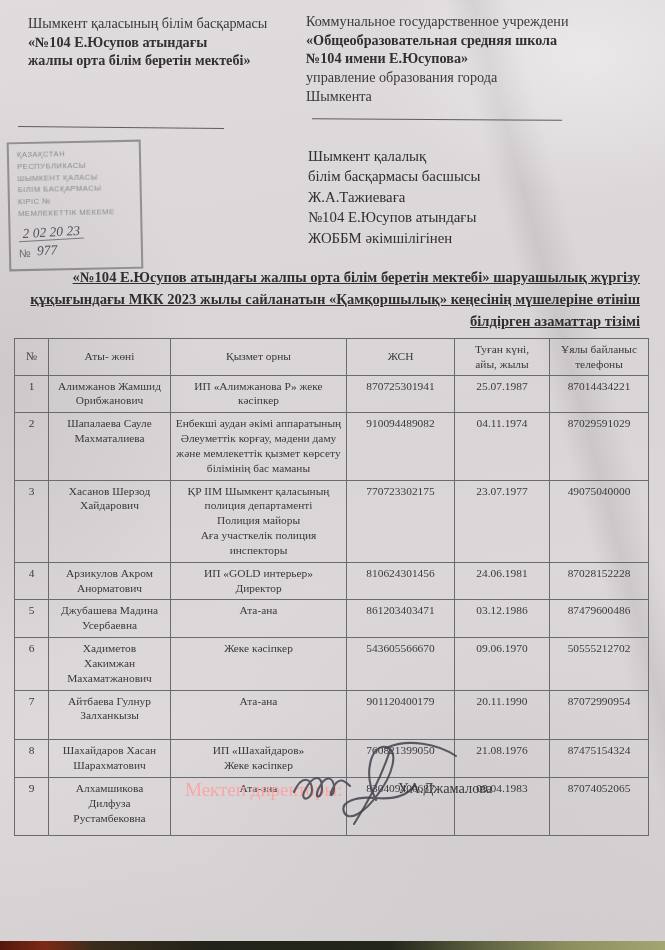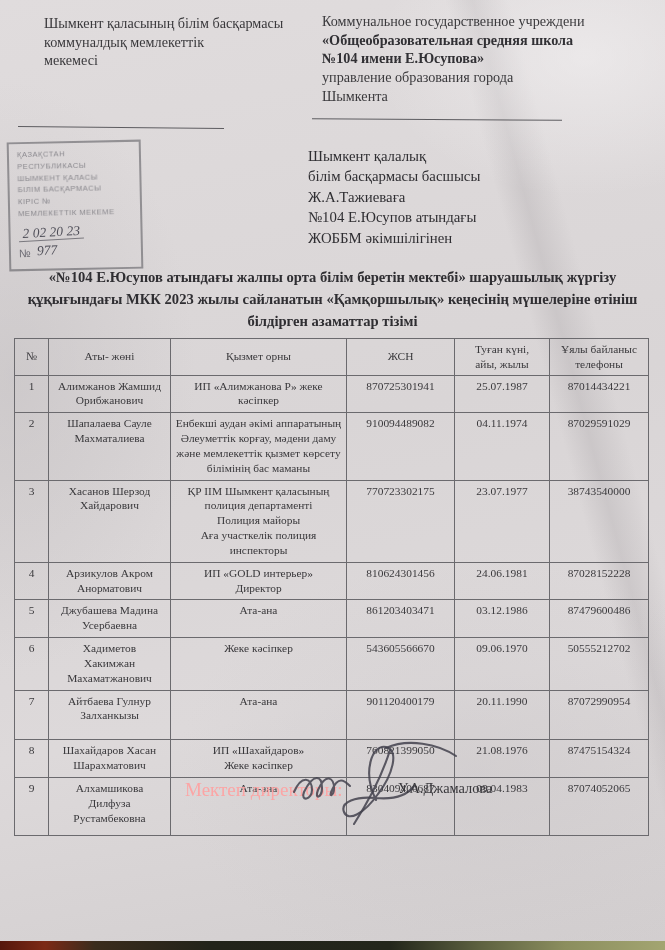--- a/index.html
+++ b/index.html
@@ -18,40 +18,40 @@
       linear-gradient(75deg, transparent 76%, rgba(168,163,166,0.30) 79%, transparent 83%),
       linear-gradient(170deg, #e0dcdd 0%, #d9d5d6 45%, #ddd9da 72%, #d2cecf 100%);
   }
   .desk-edge{
     position:absolute;left:0;bottom:0;width:665px;height:9px;
     background:linear-gradient(90deg,#55170c 0px,#7c2a16 45px,#3a2c1c 95px,#22231a 210px,#23261b 390px,#5d6140 480px,#8b8e5e 565px,#a3a571 665px);
   }
   .abs{position:absolute;}
   .prelines{white-space:pre-line;}
   .ink{color:#3a393c;}
-  .letterhead{font-size:14.2px;line-height:1.32;margin-left:16px;}
+  .letterhead{font-size:14.2px;line-height:1.32;}
   .lh-left{left:28px;top:14px;width:276px;}
   .lh-right{left:306px;top:12px;width:348px;}
   .bold{font-weight:bold;color:#313034;}
   .rule{border-top:1.6px solid #5d5c60;height:0;}
   .rule-left{left:18px;top:127px;width:206px;transform:rotate(0.6deg);}
   .rule-right{left:312px;top:119px;width:250px;transform:rotate(0.4deg);}
   .stamp{
     left:8px;top:141px;width:116px;height:118px;
     border:2px solid rgba(72,72,78,0.50);
     transform:rotate(-1.2deg);
     padding:5px 6px 2px 8px;
     font-family:"Liberation Sans", sans-serif;
   }
   .stamp-lines{color:rgba(82,82,90,0.60);filter:blur(0.45px);font-size:7.6px;line-height:1.55;letter-spacing:0.5px;text-transform:uppercase;}
   .stamp-hand{margin-top:4px;font-family:"Liberation Serif", serif;font-style:italic;color:rgba(48,48,60,0.82);font-size:13.5px;transform:rotate(-2deg);}
   .stamp-hand .u{border-bottom:1px solid rgba(60,60,70,0.6);padding:0 4px;}
   .stamp-no{display:flex;gap:6px;align-items:flex-end;margin-top:3px;font-size:11px;color:rgba(70,70,80,0.75);}
   .addressee{left:308px;top:146px;width:312px;font-weight:normal;font-size:14.8px;line-height:1.38;color:#2f2e32;}
-  .doc-title{left:25px;top:267px;width:615px;text-align:center;font-weight:bold;font-size:14.6px;line-height:1.5;color:#2f2e32;}
+  .doc-title{left:25px;top:267px;width:615px;text-align:right;font-weight:bold;font-size:14.6px;line-height:1.5;color:#2f2e32;text-decoration:underline;}
   table.doc-table{
     position:absolute;left:14px;top:338px;width:634px;
     border-collapse:collapse;table-layout:fixed;
     font-size:11.4px;color:#3a393c;
   }
   .doc-table th,.doc-table td{
     border:1.2px solid #6b6a6e;
     padding:3px 3px 4px 3px;
     text-align:center;vertical-align:top;
     white-space:pre-line;line-height:1.3;
@@ -67,22 +67,22 @@
   .sig-svg path{fill:none;stroke:#43424e;stroke-width:2.1;stroke-linecap:round;opacity:0.85;}
 </style>
 </head>
 <body>
 
 <div class="photo">
   <div class="paper"></div>
 
   <div class="abs lh-left letterhead ink">
     <div class="prelines">Шымкент қаласының білім басқармасы</div>
-    <div class="prelines">коммуналдық мемлекеттік
-мекемесі</div>
+    <div class="prelines bold">«№104 Е.Юсупов атындағы
+жалпы орта білім беретін мектебі»</div>
   </div>
   <div class="abs rule rule-left"></div>
 
   <div class="abs lh-right letterhead ink">
     <div class="prelines">Коммунальное государственное учреждени</div>
     <div class="prelines bold">«Общеобразовательная средняя школа
 №104 имени Е.Юсупова»</div>
     <div class="prelines">управление образования города
   Шымкента</div>
   </div>
@@ -155,21 +155,21 @@
       <tr>
         <td>3</td>
         <td>Хасанов Шерзод
 Хайдарович</td>
         <td>ҚР ІІМ Шымкент қаласының полиция департаменті
 Полиция майоры
 Аға участкелік полиция
 инспекторы</td>
         <td>770723302175</td>
         <td>23.07.1977</td>
-        <td>38743540000</td>
+        <td>49075040000</td>
       </tr>
       <tr>
         <td>4</td>
         <td>Арзикулов Акром
 Анорматович</td>
         <td>ИП «GOLD интерьер»
 Директор</td>
         <td>810624301456</td>
         <td>24.06.1981</td>
         <td>87028152228</td>

